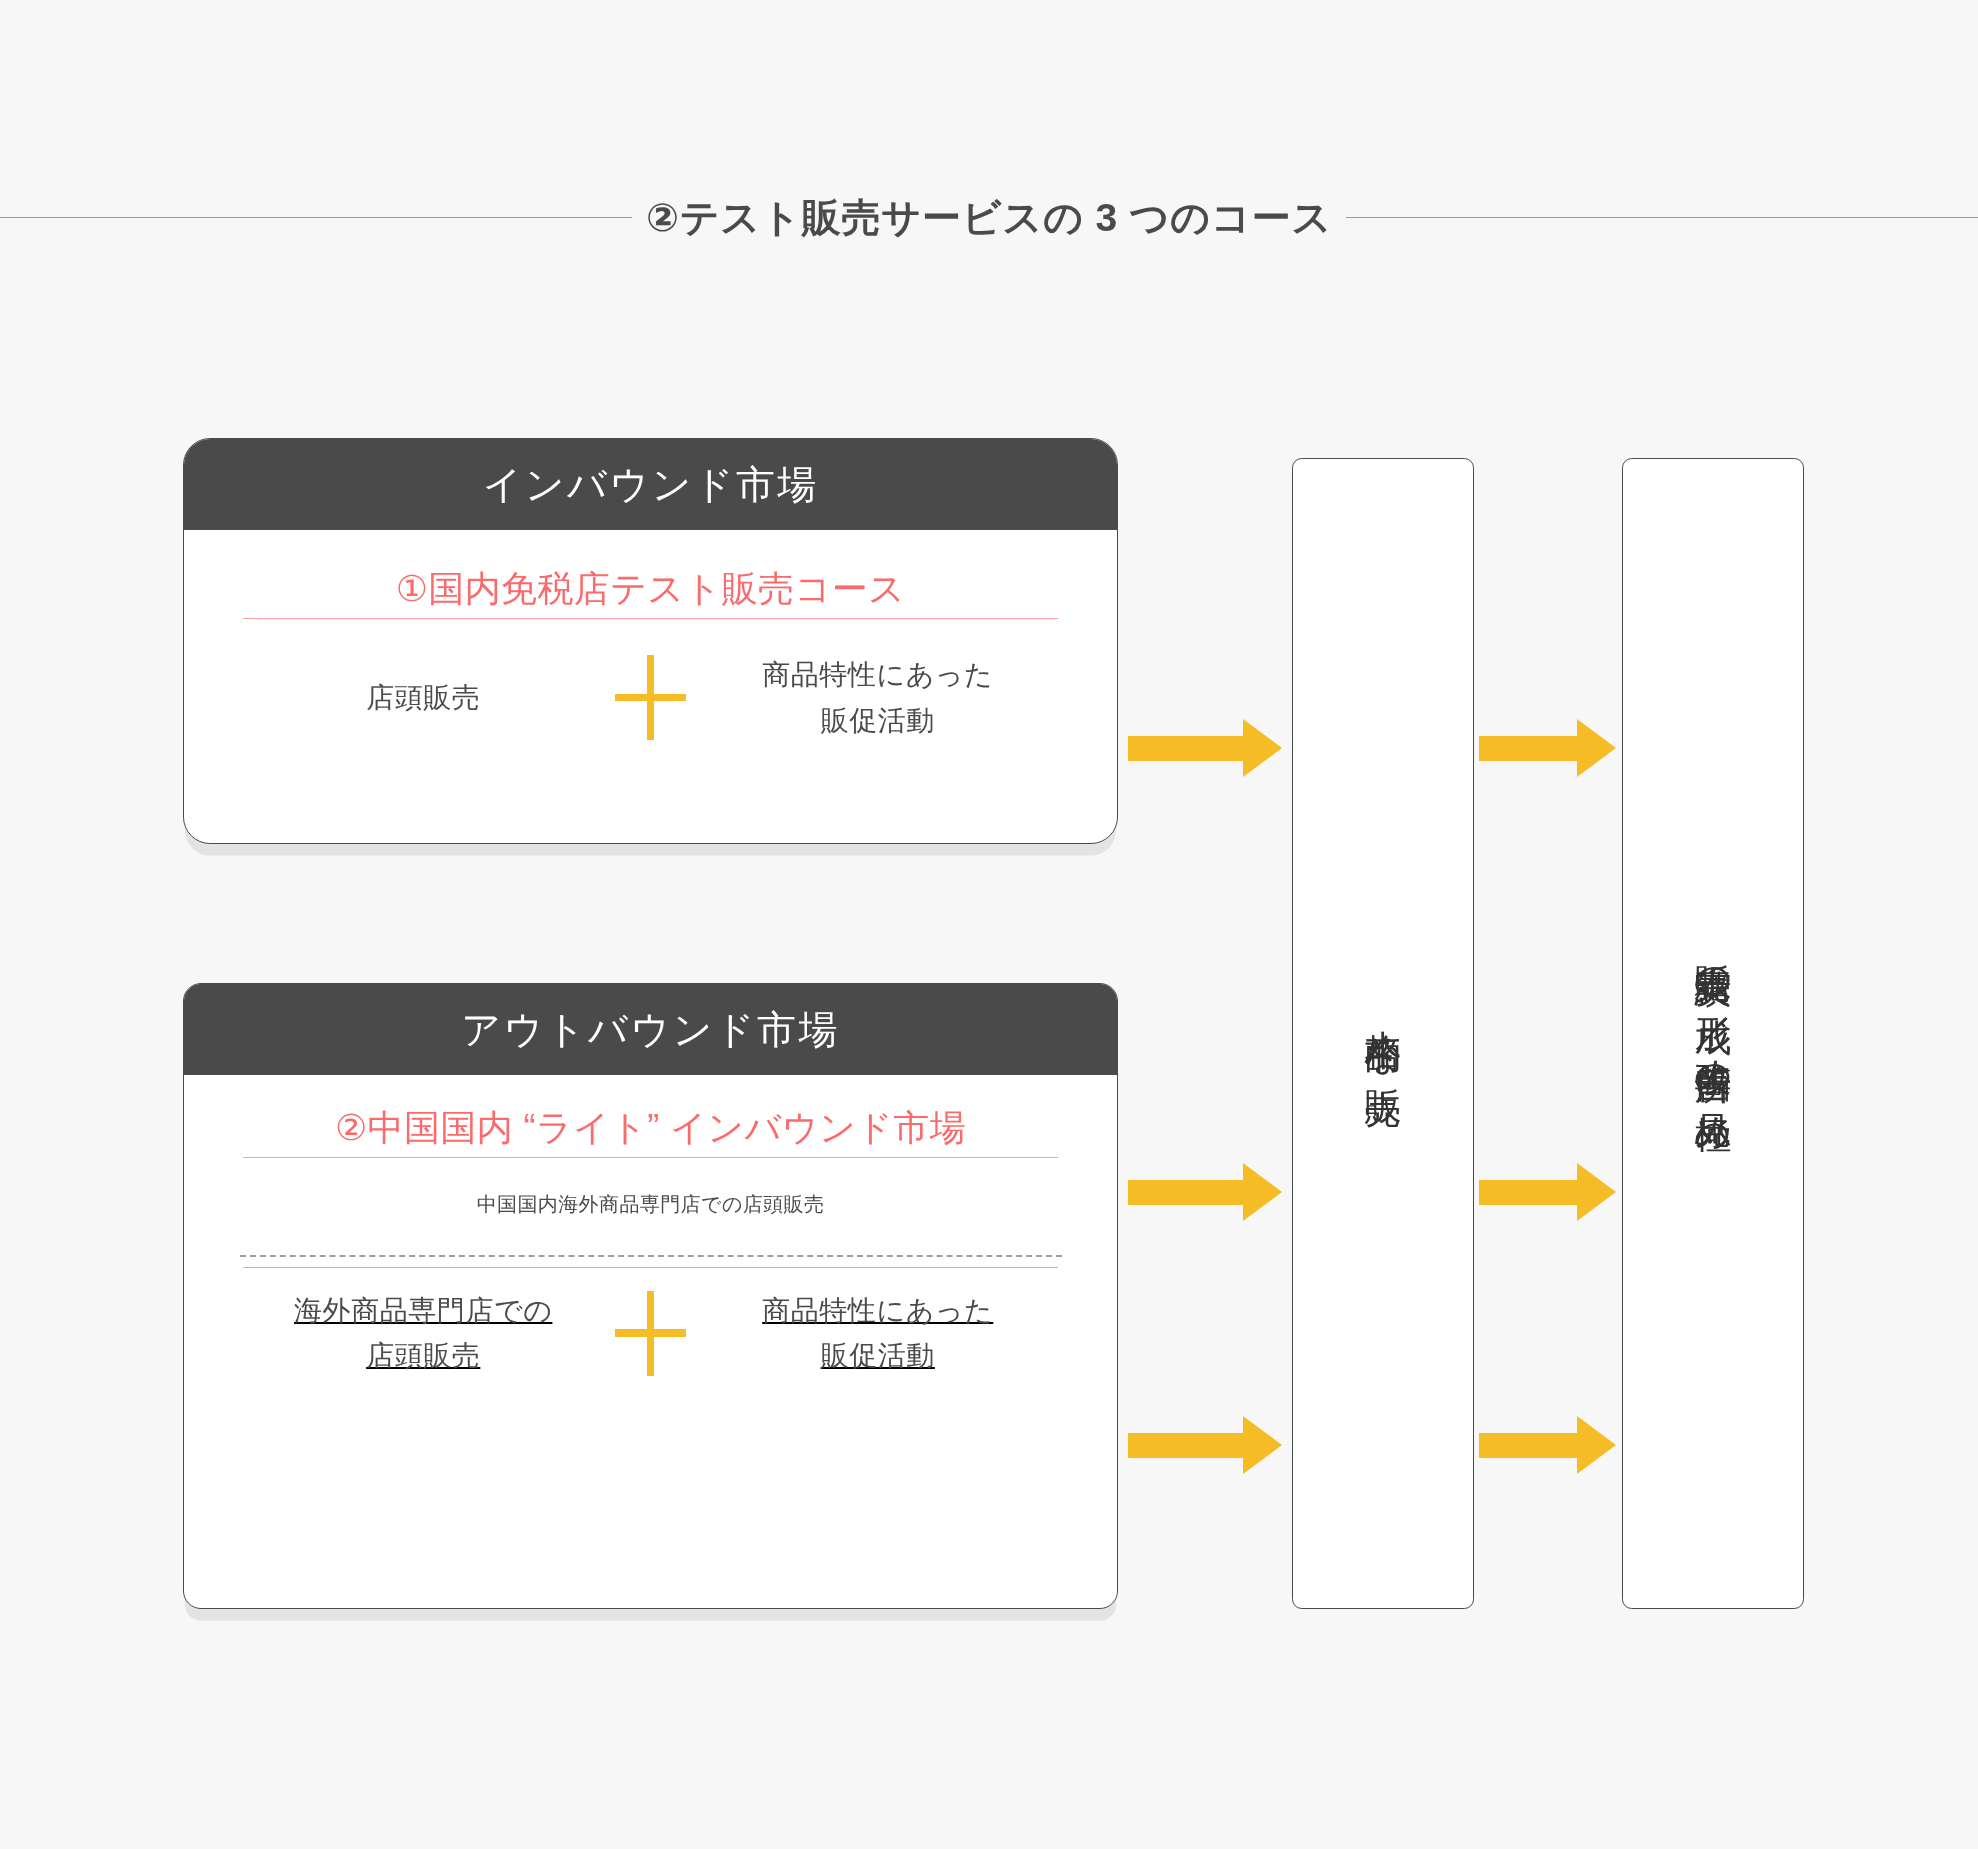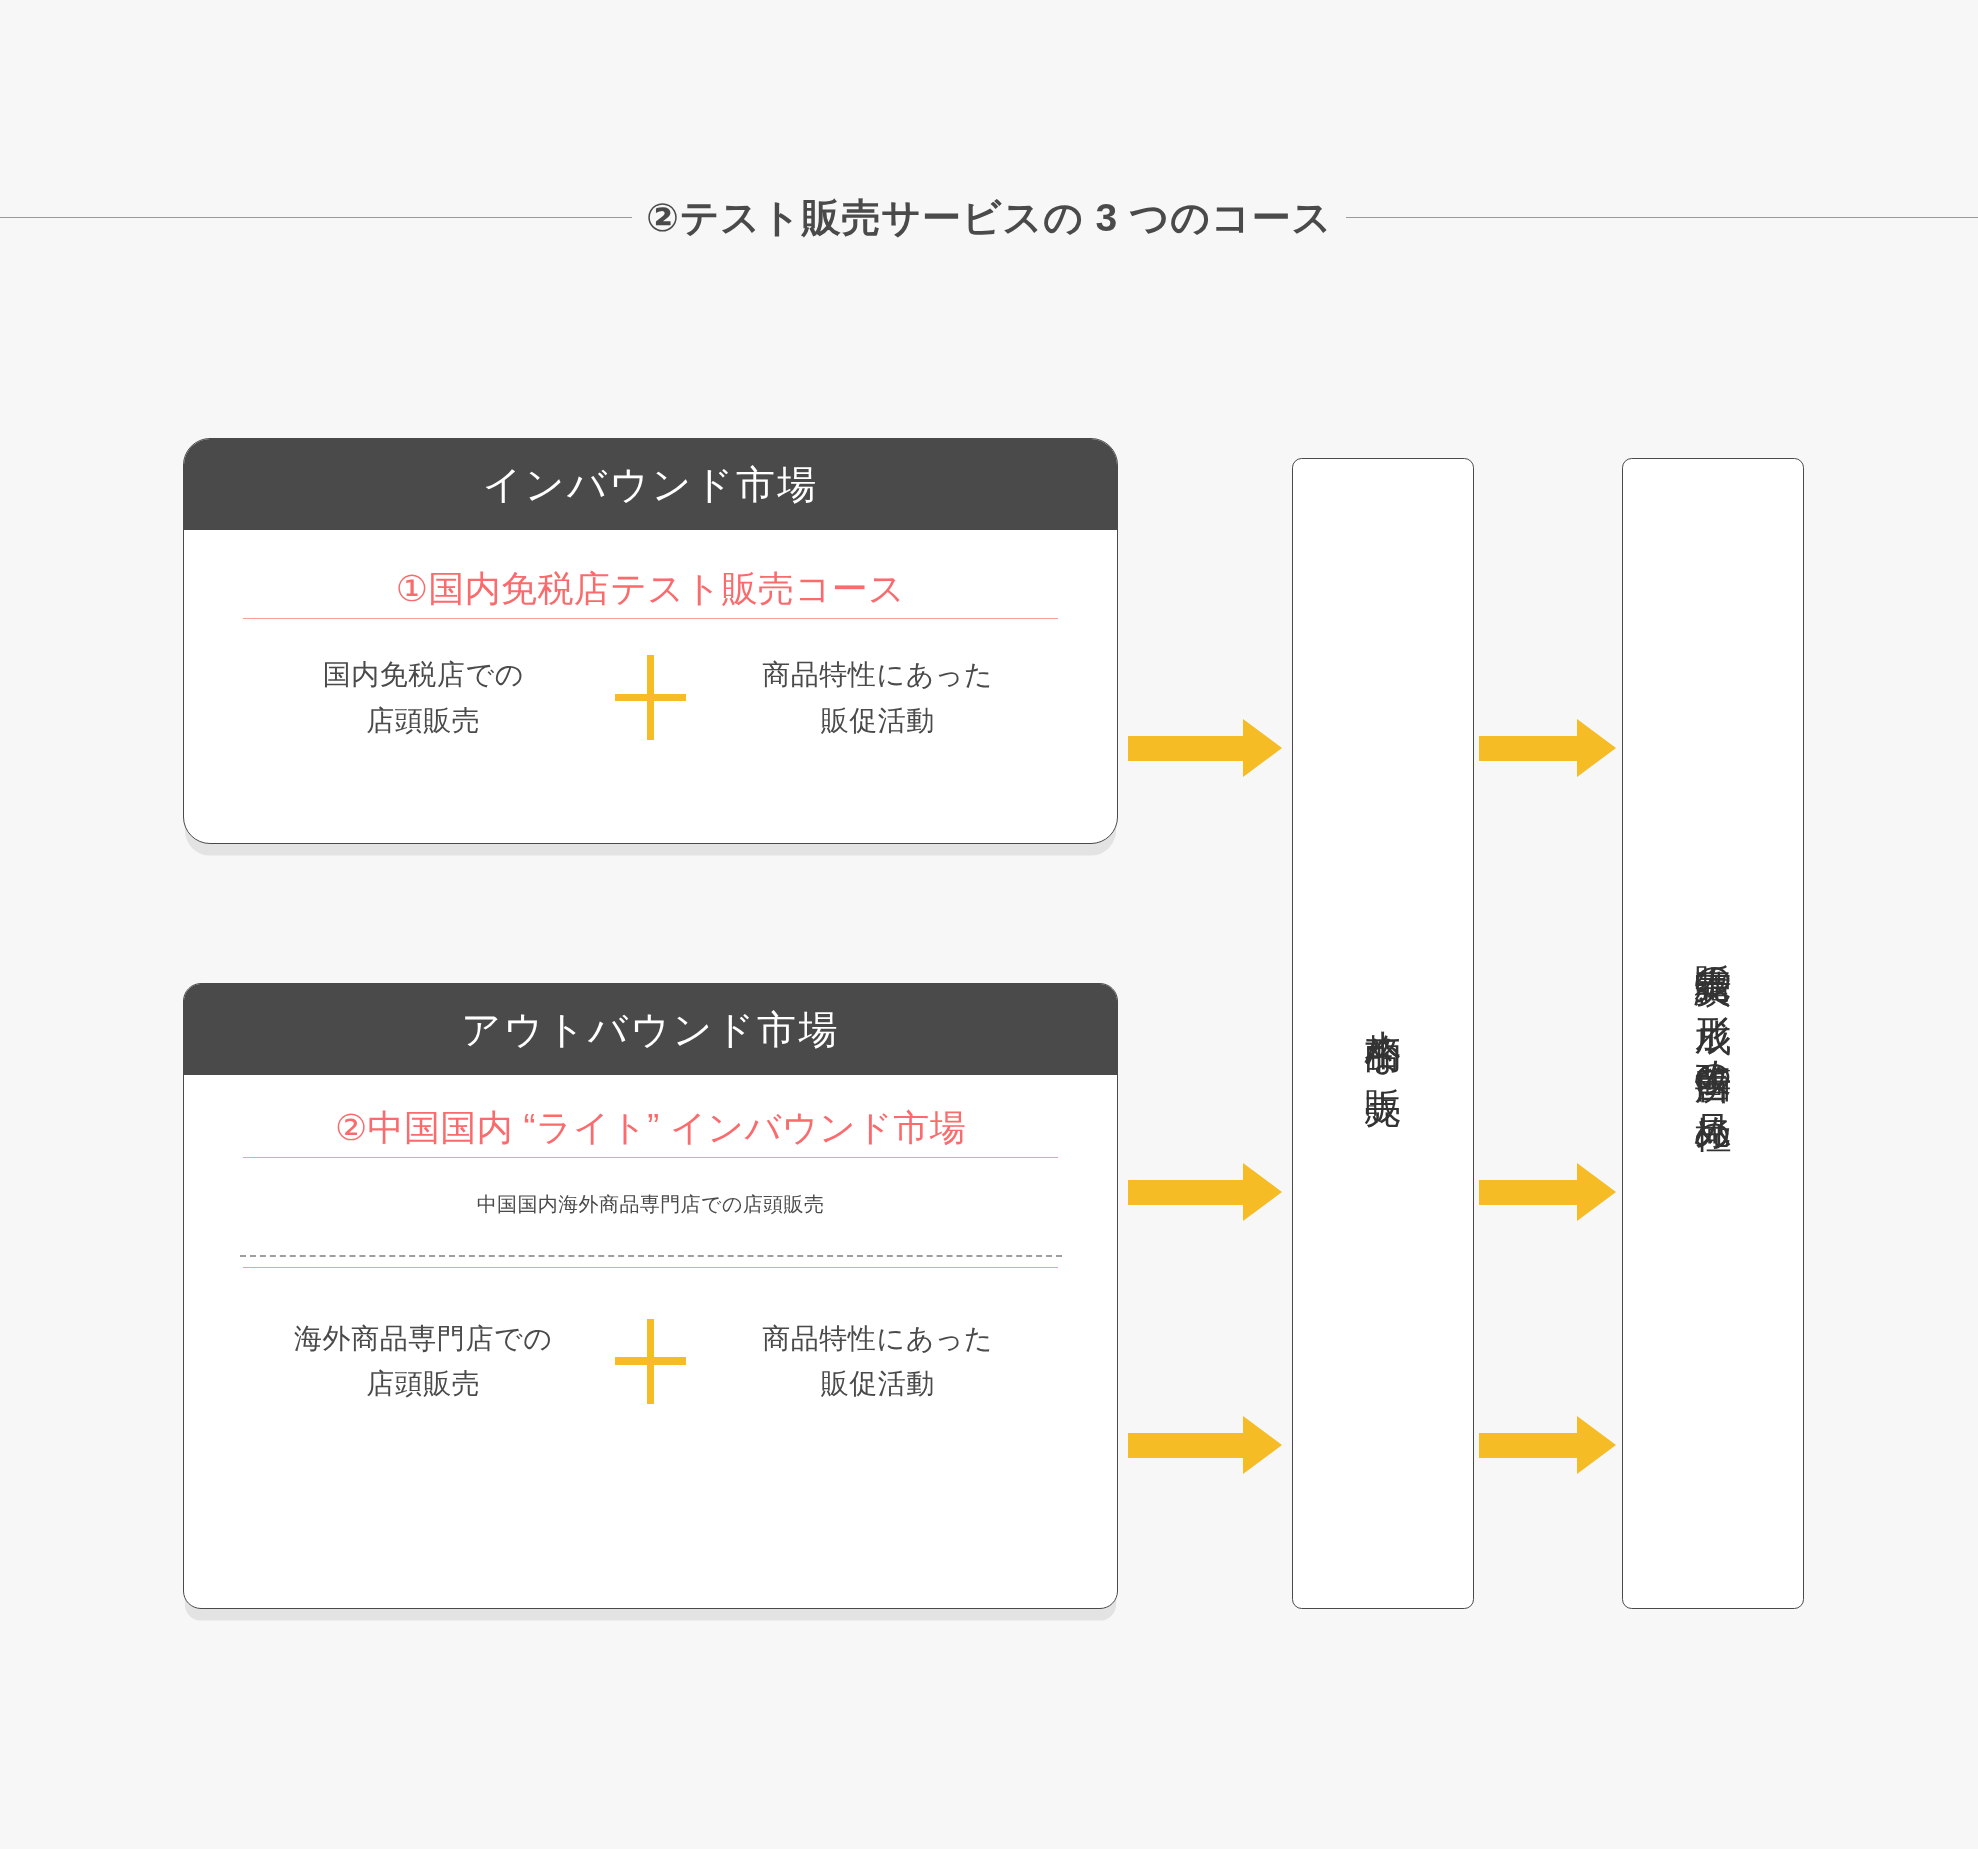--- a/index.html
+++ b/index.html
@@ -181,21 +181,20 @@
   <div class="title-rule"></div>
 </div>
 
 <div class="card" style="left:183px; top:438px; width:935px; height:406px;">
   <div class="card-header">インバウンド市場</div>
   <div class="card-body" style="padding-top:39px;">
     <div class="course-title">①国内免税店テスト販売コース</div>
     <div class="course-rule"></div>
     <div class="plus-row" style="margin-top:33px;">
       <div class="plus-col">
-        <div>国内免税店での</div>
         <div>店頭販売</div>
       </div>
       <div class="plus-sign"></div>
       <div class="plus-col">
         <div>商品特性にあった</div>
         <div>販促活動</div>
       </div>
     </div>
   </div>
 </div>
@@ -205,21 +204,21 @@
   <div class="card-body" style="padding-top:33px;">
 
     <div class="course-title">②中国国内 “ライト” インバウンド市場</div>
     <div class="course-rule"></div>
     <div class="single-line" style="margin-top:33px;">中国国内海外商品専門店での店頭販売</div>
 
     <div class="dashed-rule" style="margin-top:37px;"></div>
 
     <div class="course-rule"></div>
 
-    <div class="plus-row" style="margin-top:48px;">
+    <div class="plus-row" style="margin-top:20px;text-decoration:underline;">
       <div class="plus-col">
         <div>海外商品専門店での</div>
         <div>店頭販売</div>
       </div>
       <div class="plus-sign"></div>
       <div class="plus-col">
         <div>商品特性にあった</div>
         <div>販促活動</div>
       </div>
     </div>

